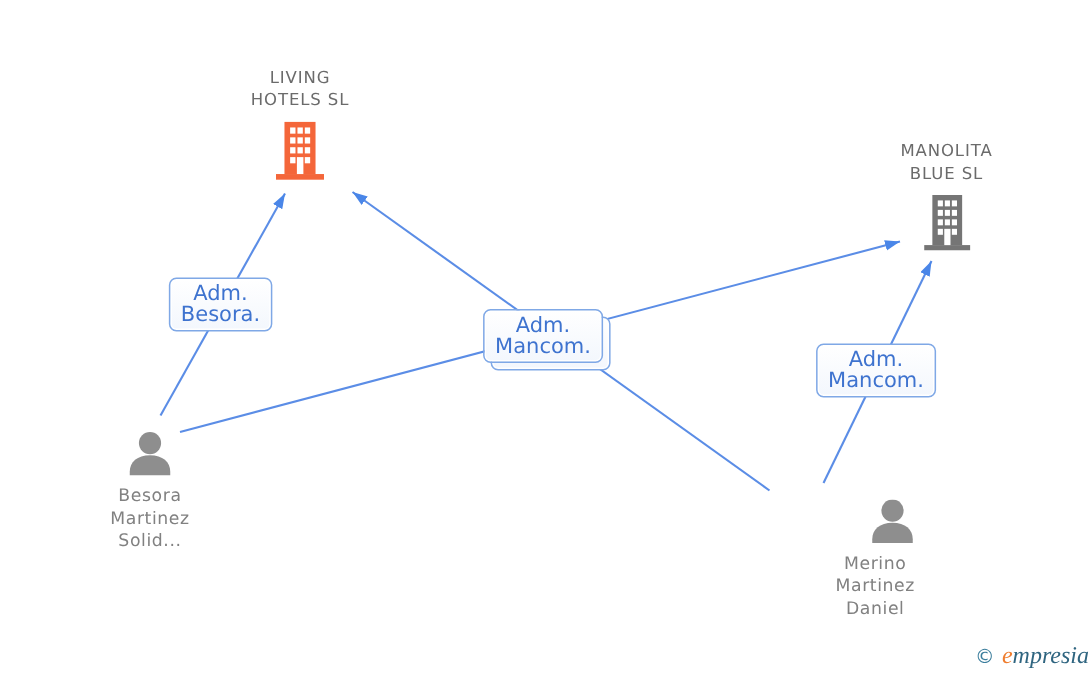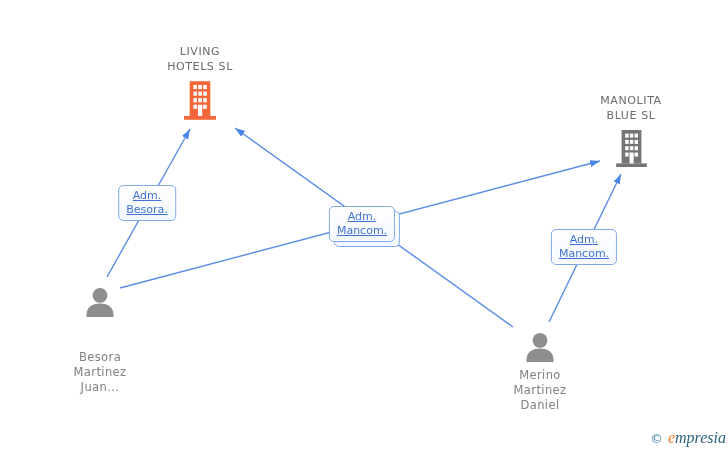--- a/index.html
+++ b/index.html
@@ -40,26 +40,25 @@
   .node .icon.company-icon { margin-top: 7px; }
   .node .person-label { margin-top: 6px; }
   .edge-label {
     position: absolute;
     transform: translate(-50%, -50%);
     background: linear-gradient(#ffffff, #f3f7fd);
     border: 1px solid #7fa8e6;
     border-radius: 5px;
     box-shadow: 0 0 0 1px #ffffff inset;
     color: #3e73cf;
-    font-size: 11px;
+    font-size: 14px;
     line-height: 14px;
     text-align: center;
     padding: 3px 7px;
     white-space: nowrap;
-    text-decoration: underline;
   }
   .footer-logo {
     position: absolute;
     right: 2px;
     bottom: 3px;
     display: flex;
     align-items: baseline;
     gap: 5px;
     cursor: pointer;
   }
@@ -161,35 +160,35 @@
         <rect x="10" y="18" width="3.8" height="4.4"></rect>
         <rect x="15.2" y="18" width="3.8" height="4.4"></rect>
         <rect x="20.4" y="18" width="3.8" height="4.4"></rect>
         <rect x="10" y="25" width="3.8" height="4.4"></rect>
         <rect x="20.4" y="25" width="3.8" height="4.4"></rect>
         <rect x="14.8" y="25" width="4.6" height="12"></rect>
       </g>
     </svg>
   </div>
 
-  <div class="node" style="left:30px; top:288px;gap:27px;">
+  <div class="node" style="left:30px; top:288px;">
     <svg class="icon person-icon" width="30" height="29" viewBox="0 0 30 29">
       <g fill="#8e8e8e">
         <circle cx="15" cy="7.4" r="7.4"></circle>
         <path d="M15,15.5 C6.5,15.5 1.5,20 1.5,26.5 L1.5,29 L28.5,29 L28.5,26.5 C28.5,20 23.5,15.5 15,15.5 Z"></path>
       </g>
     </svg>
     <div class="person-name person-label">
       <div>Besora</div>
       <div>Martinez</div>
-      <div>Juan...</div>
-    </div>
-  </div>
-
-  <div class="node" style="left:470px; top:333px;">
+      <div>Solid...</div>
+    </div>
+  </div>
+
+  <div class="node" style="left:470px; top:333px;align-items:flex-end;">
     <svg class="icon person-icon" width="30" height="29" viewBox="0 0 30 29">
       <g fill="#8e8e8e">
         <circle cx="15" cy="7.4" r="7.4"></circle>
         <path d="M15,15.5 C6.5,15.5 1.5,20 1.5,26.5 L1.5,29 L28.5,29 L28.5,26.5 C28.5,20 23.5,15.5 15,15.5 Z"></path>
       </g>
     </svg>
     <div class="person-name person-label">
       <div>Merino</div>
       <div>Martinez</div>
       <div>Daniel</div>

